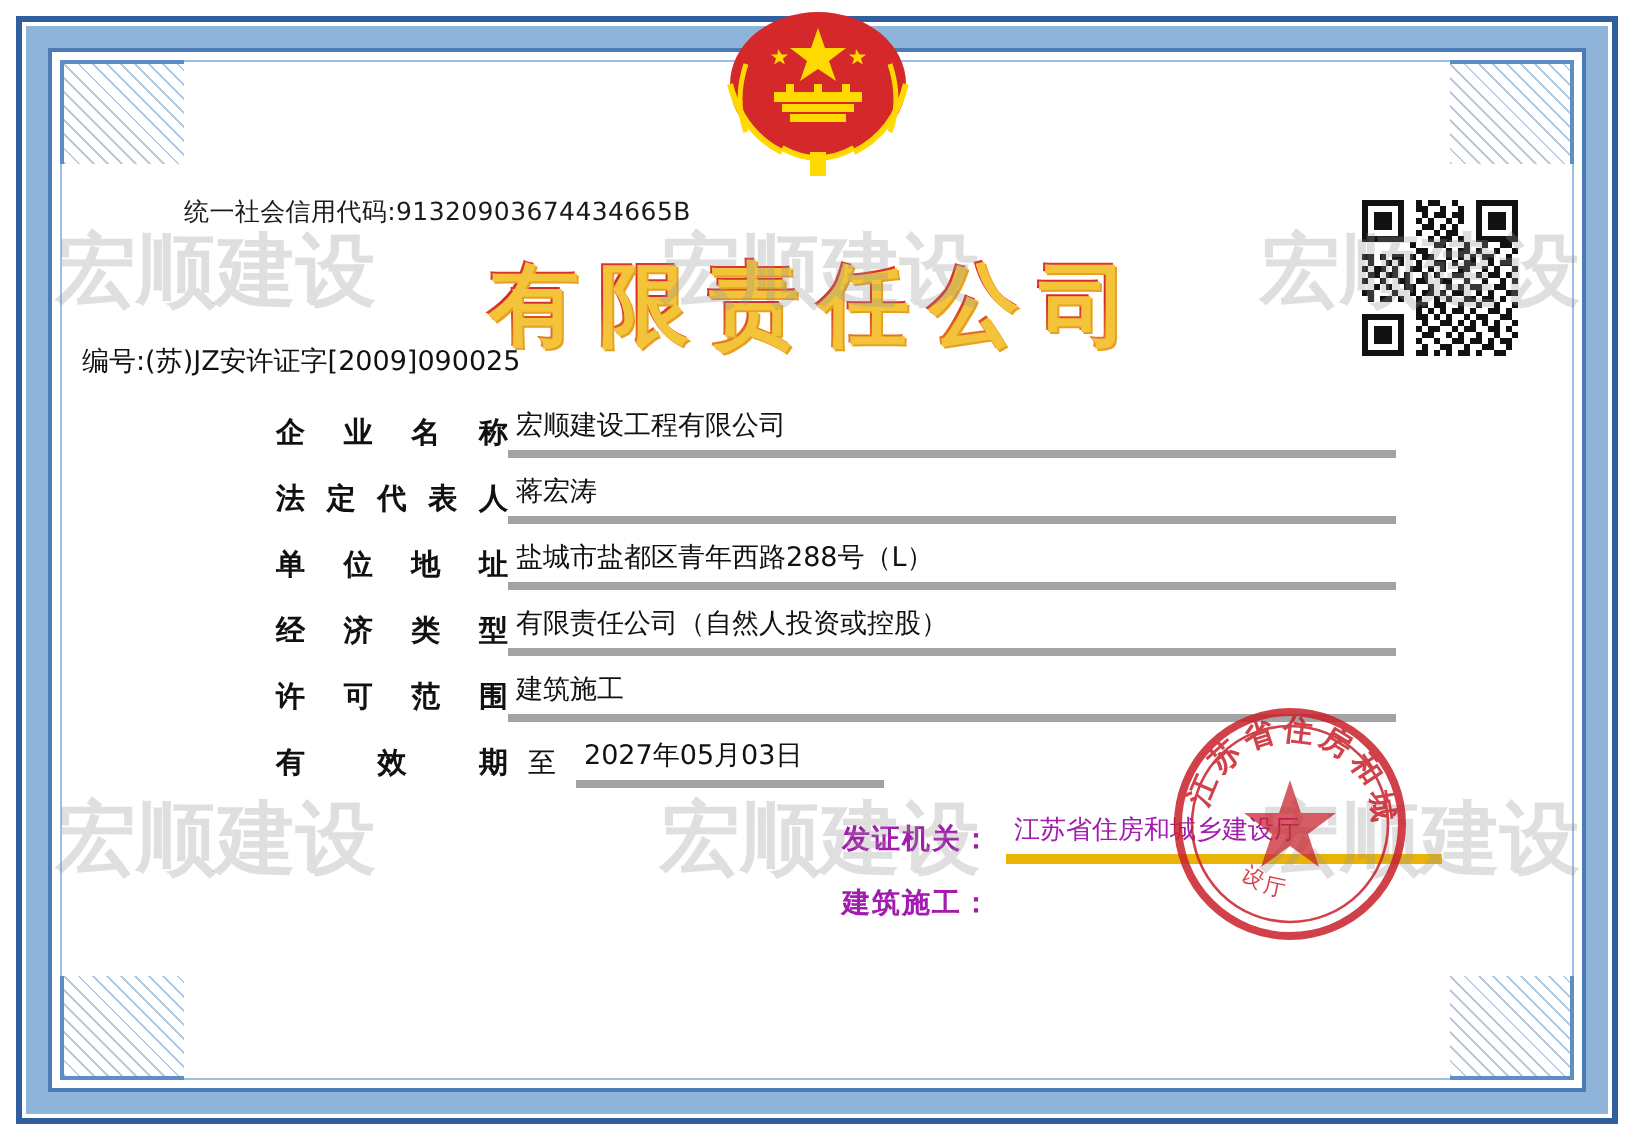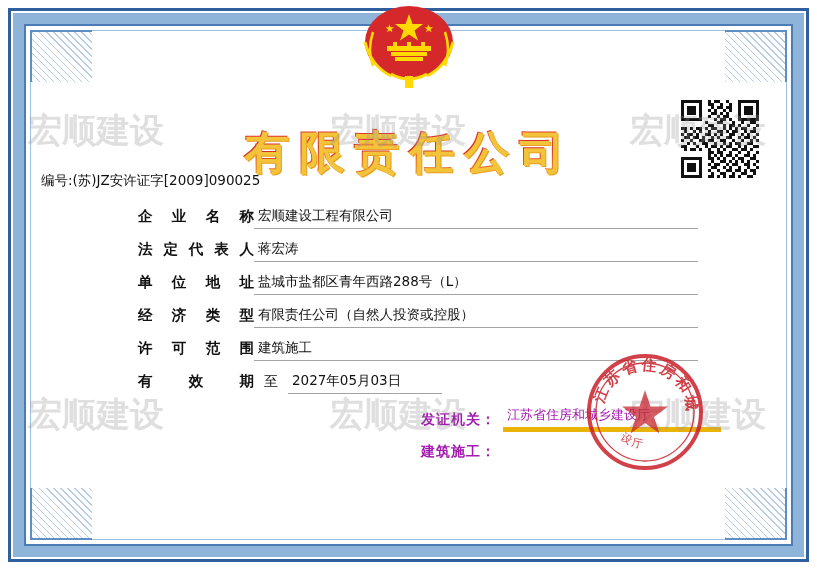--- a/index.html
+++ b/index.html
@@ -158,21 +158,21 @@
     flex: none;
     padding-bottom: 3px;
     display: flex;
     justify-content: space-between;
   }
   .field-label span { display: inline-block; }
   .field-value {
     flex: 1;
     font-size: 13.5px;
     color: #111;
-    border-bottom: 1px solid #a3a3a3;
+    border-bottom: 4px solid #a3a3a3;
     padding: 0 0 3px 4px;
     min-height: 17px;
     white-space: nowrap;
     overflow: hidden;
   }
   
   .field-row.validity .field-value.seg1 { flex: 0 0 150px; }
   .validity-mid {
     font-size: 14px;
     color: #111;
@@ -238,21 +238,21 @@
     bottom: 26px;
     font-size: 11px;
     color: #222;
     z-index: 6;
     letter-spacing: .5px;
   }
 
   
   .watermark {
     position: absolute;
-    font-size: 34px;
+    font-size: 40px;
     font-weight: bold;
     color: rgba(150,150,150,.30);
     white-space: nowrap;
     z-index: 7;
     pointer-events: none;
     font-family: Liberation Serif, serif;
   }
   .wm1 { left: 28px;  top: 108px; }
   .wm2 { left: 330px; top: 108px; }
   .wm3 { left: 630px; top: 108px; }
@@ -285,20 +285,21 @@
     <rect x="42" y="55" width="28" height="4" fill="#ffd900"></rect>
     <rect x="40" y="40" width="4" height="5" fill="#ffd900"></rect>
     <rect x="54" y="40" width="4" height="5" fill="#ffd900"></rect>
     <rect x="68" y="40" width="4" height="5" fill="#ffd900"></rect>
     <path d="M12 40 q6 24 26 34 M100 40 q-6 24 -26 34" stroke="#ffd900" stroke-width="3" fill="none"></path>
     <path d="M20 30 q-6 18 0 34 M92 30 q6 18 0 34" stroke="#ffd900" stroke-width="2.5" fill="none"></path>
     <rect x="52" y="74" width="8" height="12" fill="#ffd900"></rect>
     <path d="M38 72 q18 10 36 0" stroke="#ffd900" stroke-width="3" fill="none"></path>
   </svg>
 
+  <div id="credit-code">统一社会信用代码:91320903674434665B</div>
 
   <svg id="qr-code" viewBox="0 0 26 26" shape-rendering="crispEdges">
     <rect width="26" height="26" fill="#ffffff"></rect>
     <g fill="#111111">
       <rect x="0" y="0" width="7" height="7"></rect>
         <rect x="1" y="1" width="5" height="5" fill="#fff"></rect>
         <rect x="2" y="2" width="3" height="3"></rect>
       <rect x="19" y="0" width="7" height="7"></rect>
         <rect x="20" y="1" width="5" height="5" fill="#fff"></rect>
         <rect x="21" y="2" width="3" height="3"></rect>

